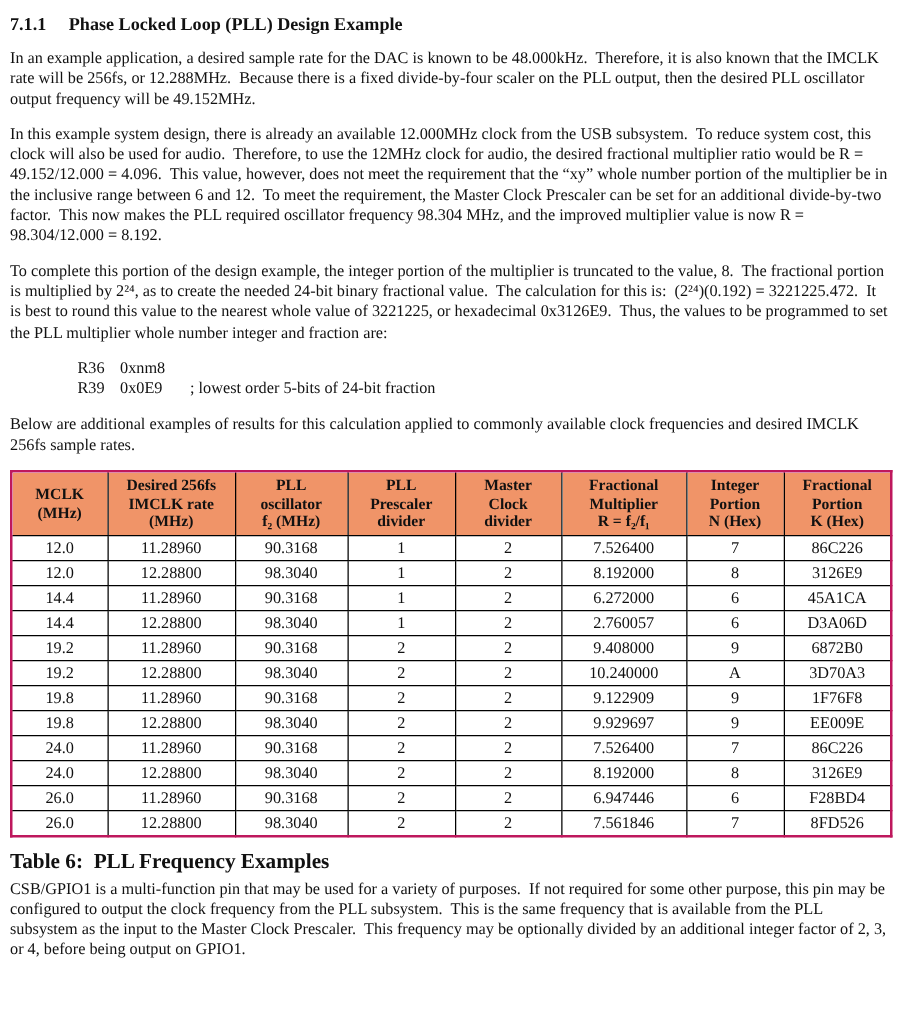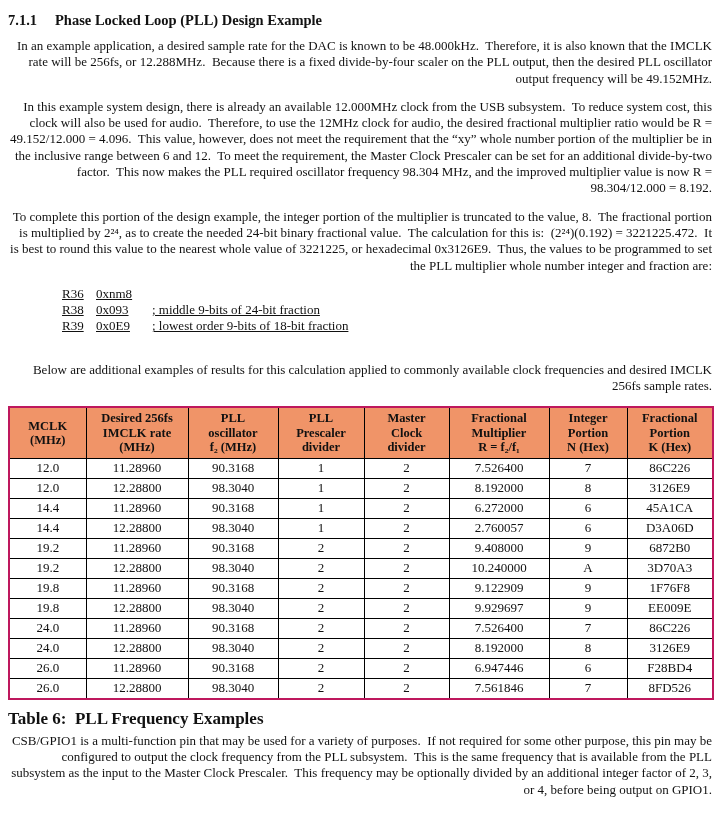--- a/index.html
+++ b/index.html
@@ -23,26 +23,25 @@
   }
   .section-heading .sec-num {
     display: inline-block;
     margin-right: 18px;
   }
   .para {
     white-space: pre-wrap;
     font-size: 13px;
     line-height: 16.3px;
     margin: 4px 0 12px 0;
-    text-align: right;
+    text-align: left;
   }
   .register-list {
-    margin: 2px 0 27px 54px;
+    margin: 2px 0 13px 54px;
     line-height: 16.3px;
-    text-decoration: underline;
   }
   .reg-row { display: flex; }
   .reg-row .reg-name  { width: 34px; flex: none; }
   .reg-row .reg-value { width: 56px; flex: none; }
   .reg-row .reg-comment { white-space: pre-wrap; }
 
   table.pll {
     border-collapse: collapse;
     table-layout: fixed;
     width: 704px;
@@ -101,28 +100,23 @@
   <p class="para">In this example system design, there is already an available 12.000MHz clock from the USB subsystem.  To reduce system cost, this clock will also be used for audio.  Therefore, to use the 12MHz clock for audio, the desired fractional multiplier ratio would be R = 49.152/12.000 = 4.096.  This value, however, does not meet the requirement that the “xy” whole number portion of the multiplier be in the inclusive range between 6 and 12.  To meet the requirement, the Master Clock Prescaler can be set for an additional divide-by-two factor.  This now makes the PLL required oscillator frequency 98.304 MHz, and the improved multiplier value is now R = 98.304/12.000 = 8.192.</p>
 
   <p class="para">To complete this portion of the design example, the integer portion of the multiplier is truncated to the value, 8.  The fractional portion is multiplied by 2²⁴, as to create the needed 24-bit binary fractional value.  The calculation for this is:  (2²⁴)(0.192) = 3221225.472.  It is best to round this value to the nearest whole value of 3221225, or hexadecimal 0x3126E9.  Thus, the values to be programmed to set the PLL multiplier whole number integer and fraction are:</p>
 
   <div class="register-list">
       <div class="reg-row">
         <span class="reg-name">R36</span>
         <span class="reg-value">0xnm8</span>
       </div>
       <div class="reg-row">
-        <span class="reg-name">R38</span>
-        <span class="reg-value">0x093</span>
-        <span class="reg-comment">; middle 9-bits of 24-bit fraction</span>
-      </div>
-      <div class="reg-row">
         <span class="reg-name">R39</span>
         <span class="reg-value">0x0E9</span>
-        <span class="reg-comment">; lowest order 9-bits of 18-bit fraction</span>
+        <span class="reg-comment">; lowest order 5-bits of 24-bit fraction</span>
       </div>
     </div>
 
   <p class="para">Below are additional examples of results for this calculation applied to commonly available clock frequencies and desired IMCLK 256fs sample rates.</p>
 
   <table class="pll">
     <colgroup>
         <col style="width: 77px;">
         <col style="width: 102px;">
         <col style="width: 90px;">

